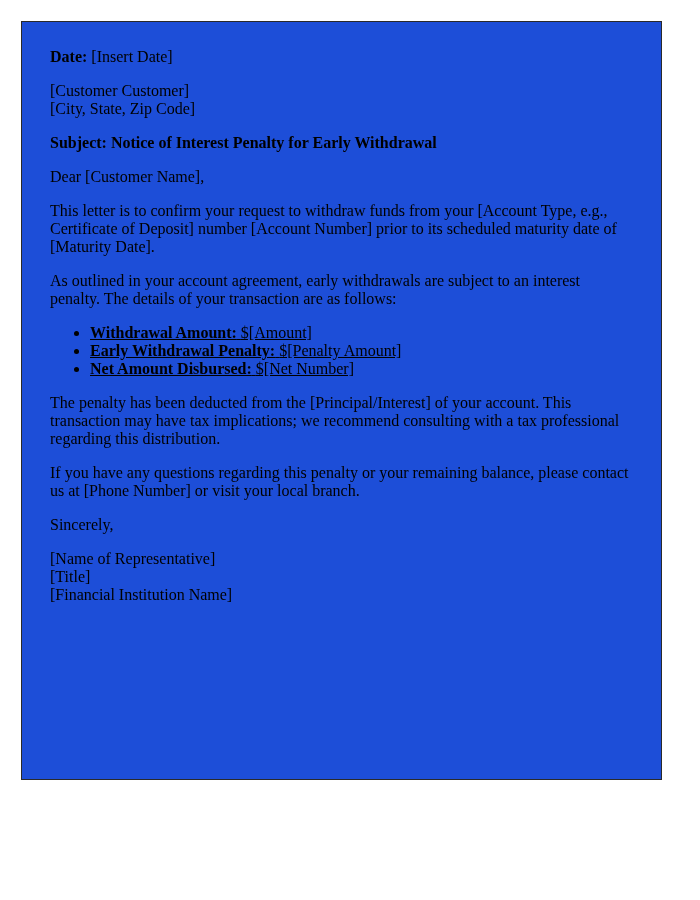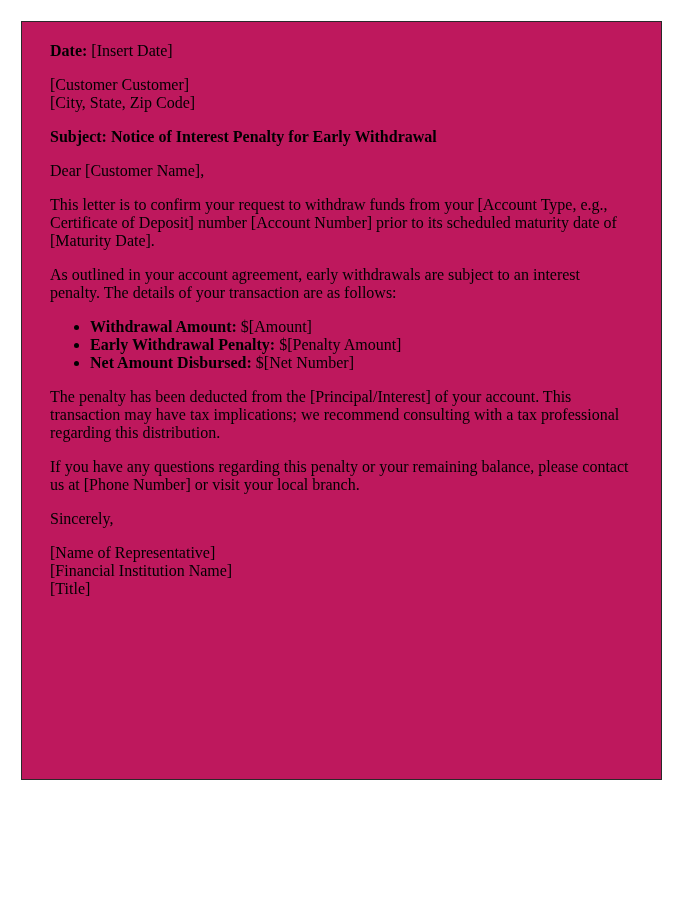--- a/index.html
+++ b/index.html
@@ -17,31 +17,32 @@
     position: relative;
   }
   .letter-box {
     position: absolute;
     left: 21px;
     top: 21px;
     box-sizing: border-box;
     width: 641px;
     height: 759px;
     border: 1px solid #2a2a2a;
-    padding: 4px 31px 0 28px;
+    padding: 10px 31px 0 28px;
     overflow: hidden;
-    background: #be185d;
+    background: #1d4ed8;
   }
   .letter-box p {
     margin: 16px 0;
   }
   .letter-box ul {
     margin: 8px 0;
     padding-left: 40px;
     list-style-type: disc;
+    text-decoration: underline;
   }
   .letter-box li {
     margin: 0;
     padding: 0;
   }
   .bold {
     font-weight: bold;
   }
   .line {
     display: block;
@@ -74,17 +75,17 @@
   </ul>
 
   <p>The penalty has been deducted from the [Principal/Interest] of your account. This transaction may have tax implications; we recommend consulting with a tax professional regarding this distribution.</p>
 
   <p>If you have any questions regarding this penalty or your remaining balance, please contact us at [Phone Number] or visit your local branch.</p>
 
   <p>Sincerely,</p>
 
   <p>
     <span class="line">[Name of Representative]</span>
+    <span class="line">[Title]</span>
     <span class="line">[Financial Institution Name]</span>
-    <span class="line">[Title]</span>
   </p>
 
 </div>
 
 </body></html>

